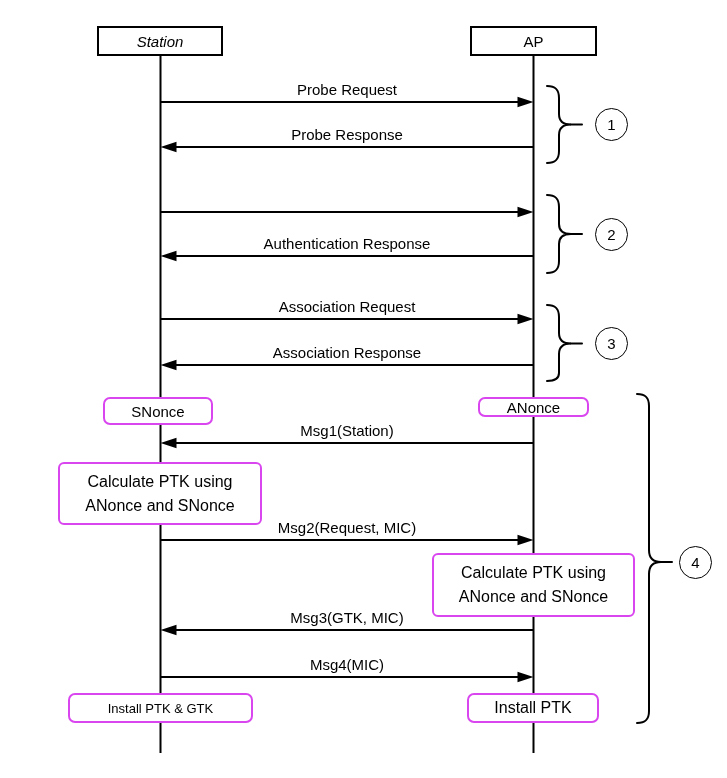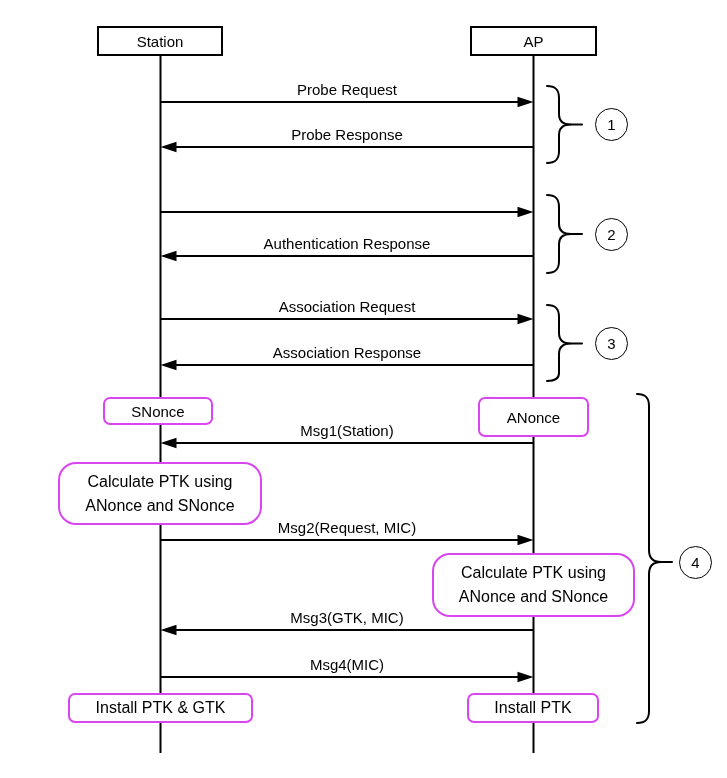--- a/index.html
+++ b/index.html
@@ -14,21 +14,21 @@
     border:2px solid #000;background:#fff;
     display:flex;align-items:center;justify-content:center;
     font-size:15px;
   }
   .note{
     position:absolute;box-sizing:border-box;
     border:2px solid #d946ef;background:#fff;
     display:flex;align-items:center;justify-content:center;
     font-size:15px;text-align:center;
   }
-  .note.big{font-size:16px;line-height:24px;flex-direction:column;border-radius:18px;}
+  .note.big{font-size:16px;line-height:24px;flex-direction:column;border-radius:6px;}
   .note.small{border-radius:7px;}
   .msg{
     position:absolute;left:160px;width:374px;height:18px;
     text-align:center;font-size:15px;line-height:18px;
   }
   .stepcircle{
     position:absolute;box-sizing:border-box;width:33px;height:33px;
     border:1.7px solid #000;border-radius:50%;background:#fff;
     display:flex;align-items:center;justify-content:center;
     font-size:15px;
@@ -93,54 +93,54 @@
       <path d="M547,305 C556,305 559,309 559,317 L559,333 C559,339 562,343.5 571,343.5
                C562,343.5 559,348 559,354 L559,373 C559,377 556,381 547,381"></path>
       <line x1="571" y1="343.5" x2="582" y2="343.5"></line>
 
       <path d="M637,394 C646,394 649,398 649,406 L649,550 C649,557 652,562 661,562
                C652,562 649,567 649,574 L649,711 C649,719 646,723 637,723"></path>
       <line x1="661" y1="562" x2="672" y2="562"></line>
     </g>
   </svg>
 
-  <div class="actor" style="left:97px;top:26px;width:126px;">
+  <div class="actor" style="left:97px;top:26px;width:126px;font-style:italic;">
     <span>Station</span>
   </div>
   <div class="actor" style="left:470px;top:26px;width:127px;">
     <span>AP</span>
   </div>
 
   <div class="msg" style="top:81px">Probe Request</div>
   <div class="msg" style="top:126px">Probe Response</div>
   <div class="msg" style="top:235px">Authentication Response</div>
   <div class="msg" style="top:298px">Association Request</div>
   <div class="msg" style="top:344px">Association Response</div>
   <div class="msg" style="top:422px">Msg1(Station)</div>
   <div class="msg" style="top:519px">Msg2(Request, MIC)</div>
   <div class="msg" style="top:609px">Msg3(GTK, MIC)</div>
   <div class="msg" style="top:656px">Msg4(MIC)</div>
 
   <div class="note small" style="left:103px;top:397px;width:110px;height:28px;">
     <span>SNonce</span>
   </div>
-  <div class="note small" style="left:478px;top:397px;width:111px;height:40px;justify-content:center;">
+  <div class="note small" style="left:478px;top:397px;width:111px;height:20px;justify-content:center;">
     <span>ANonce</span>
   </div>
 
   <div class="note big" style="left:58px;top:462px;width:204px;height:63px;">
     <span>Calculate PTK using</span>
     <span>ANonce and SNonce</span>
   </div>
   <div class="note big" style="left:432px;top:553px;width:203px;height:64px;">
     <span>Calculate PTK using</span>
     <span>ANonce and SNonce</span>
   </div>
 
-  <div class="note small" style="left:68px;top:693px;width:185px;height:30px;font-size:16px;">
+  <div class="note small" style="left:68px;top:693px;width:185px;height:30px;font-size:13px;">
     <span>Install PTK &amp; GTK</span>
   </div>
   <div class="note small" style="left:467px;top:693px;width:132px;height:30px;font-size:16px;">
     <span>Install PTK</span>
   </div>
 
   <div class="stepcircle" style="left:595px;top:108px;">
     <span>1</span>
   </div>
   <div class="stepcircle" style="left:595px;top:218px;">

